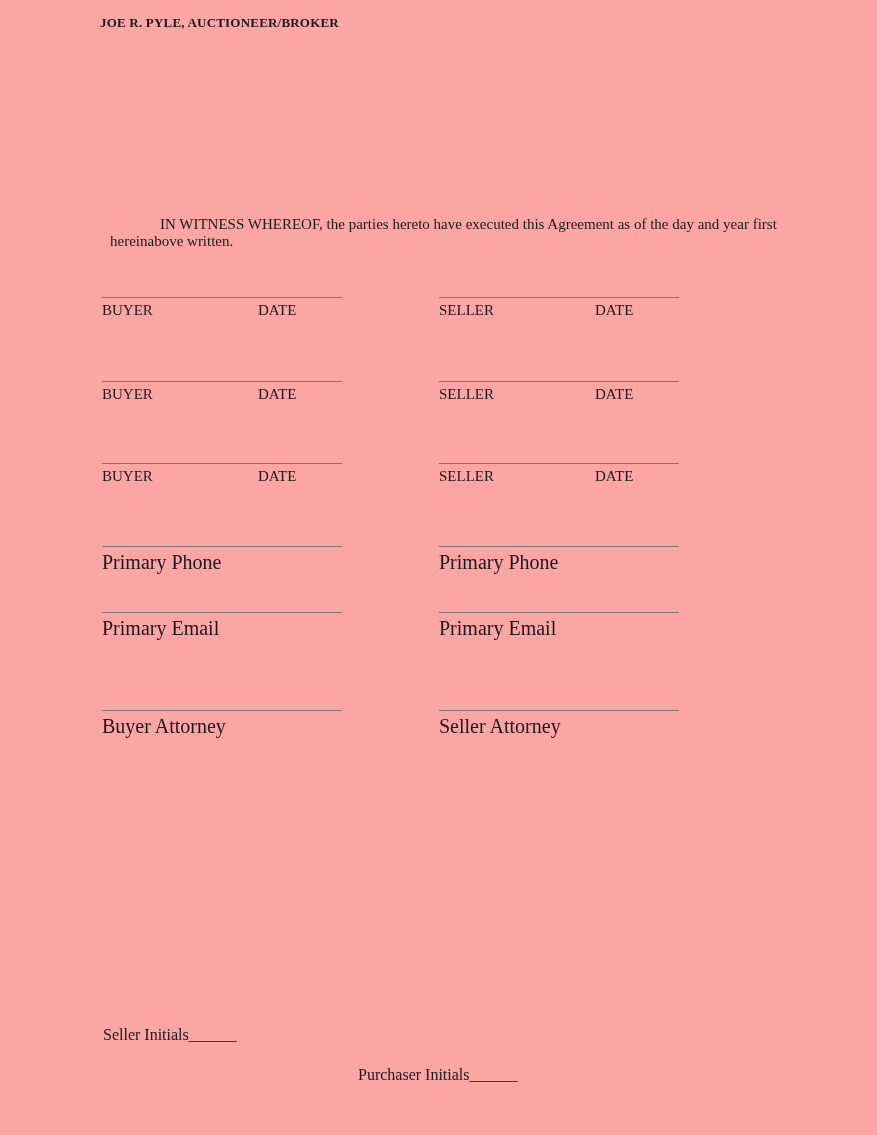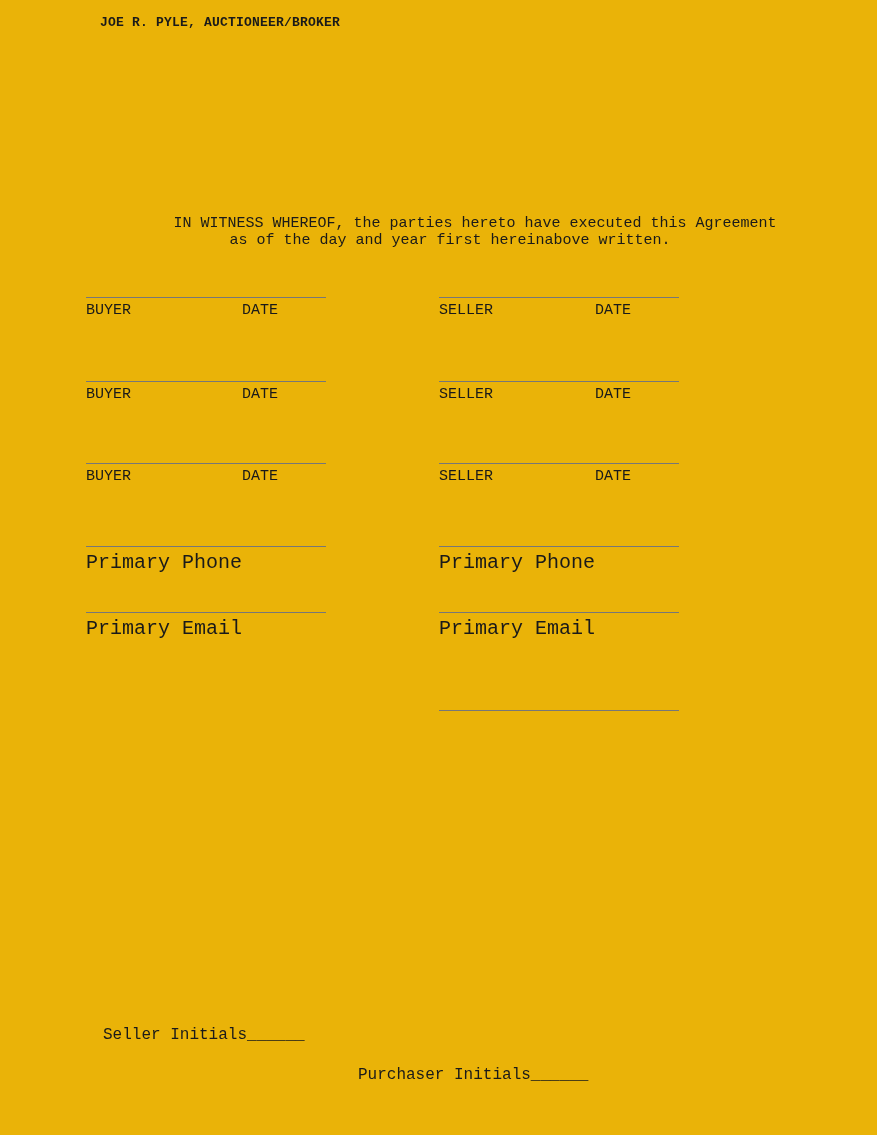--- a/index.html
+++ b/index.html
@@ -4,56 +4,55 @@
 <style>
   html, body {
     margin: 0;
     padding: 0;
     background: #ffffff;
   }
   .page {
     position: relative;
     width: 877px;
     height: 1135px;
-    background: #eab308;
-    font-family: Liberation Mono, monospace;
+    background: #fca5a5;
+    font-family: Liberation Serif, serif;
     color: #1a1a1a;
     overflow: hidden;
   }
   .doc-header {
     position: absolute;
     left: 100px;
     top: 15px;
     font-size: 13px;
     font-weight: bold;
     letter-spacing: 0.2px;
     white-space: nowrap;
   }
   .witness-paragraph {
     position: absolute;
     left: 110px;
     top: 216px;
     width: 680px;
     font-size: 15px;
     line-height: 16.5px;
     text-indent: 50px;
-    text-align: center;
   }
   .row {
     position: absolute;
     left: 0;
     width: 877px;
     height: 40px;
   }
   .col {
     position: absolute;
     top: 0;
     width: 240px;
   }
-  .col.left  { left: 86px; }
+  .col.left  { left: 102px; }
   .col.right { left: 439px; }
   .rule {
     border-top: 1px solid #777777;
     height: 0;
     width: 240px;
   }
   .sig-labels {
     position: relative;
     margin-top: 4px;
     font-size: 15px;
@@ -152,22 +151,27 @@
       <div class="rule"></div>
       <div class="contact-label">Primary Email</div>
     </div>
     <div class="col right">
       <div class="rule"></div>
       <div class="contact-label">Primary Email</div>
     </div>
   </div>
 
   <div class="row" style="top:710px">
+    <div class="col left">
+      <div class="rule"></div>
+      <div class="contact-label">Buyer Attorney</div>
+    </div>
     <div class="col right">
       <div class="rule"></div>
+      <div class="contact-label">Seller Attorney</div>
     </div>
   </div>
 
   <div class="footer-initials">
     <span class="seller-group"><span>Seller Initials</span><span>______</span></span>
     <span class="purchaser-group"><span>Purchaser Initials</span><span>______</span></span>
   </div>
 
 </div>
 

